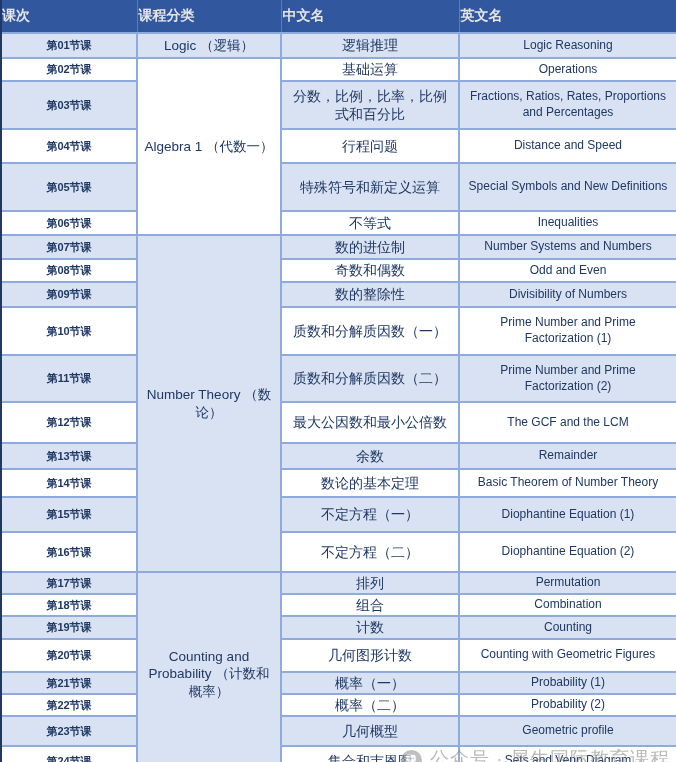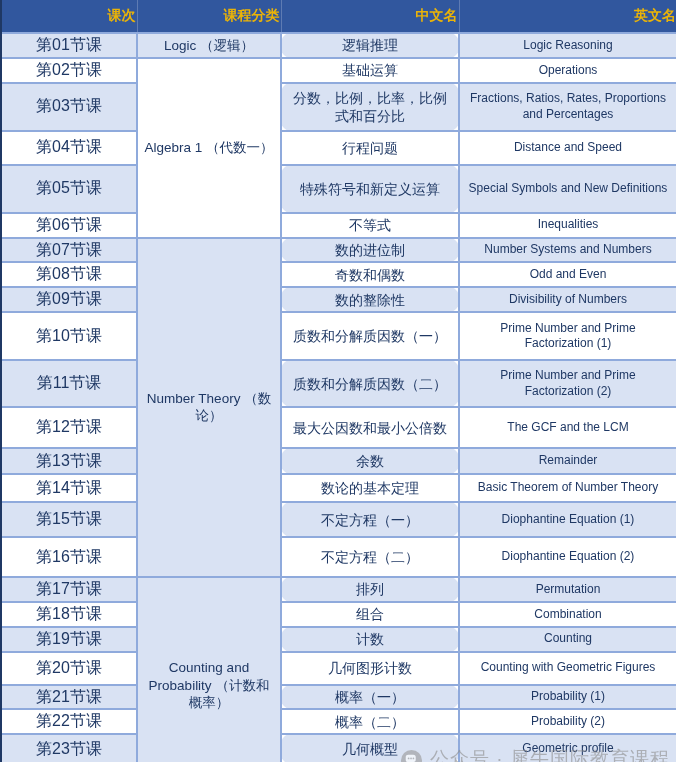--- a/index.html
+++ b/index.html
@@ -11,42 +11,42 @@
     background: #ffffff;
     font-family: "Liberation Sans", "DejaVu Sans", sans-serif;
   }
   table.course-table {
     width: 676px;
     border-collapse: collapse;
     table-layout: fixed;
   }
   table.course-table th {
     background: #31579E;
-    color: #eab308;
+    color: #e5e5e5;
     font-size: 14px;
     font-weight: bold;
     height: 30px;
-    text-align: right;
+    text-align: left;
     vertical-align: middle;
     border: none;
     border-bottom: 2px solid #8FAADC;
   }
   table.course-table th + th { border-left: 1px solid rgba(255,255,255,0.22); }
   table.course-table td {
     border: 2px solid #8FAADC;
     text-align: center;
     vertical-align: middle;
     padding: 1px 5px;
     line-height: 1.3;
     color: #1F3864;
     overflow: hidden;
   }
-  td.lesson { font-weight: normal; font-size: 16px; color: #1b2a4a; }
+  td.lesson { font-weight: bold; font-size: 11px; color: #1b2a4a; }
   td.cat    { font-size: 13.5px; }
-  td.cn     { font-size: 14px; border-radius: 10px; }
+  td.cn     { font-size: 14px; }
   td.en     { font-size: 12px; }
   .shaded { background: #D9E2F3; }
   .white  { background: #ffffff; }
   .outer-left-border {
     position: absolute;
     left: 0; top: 0;
     width: 2px; height: 762px;
     background: #1F3864;
     z-index: 5;
   }

